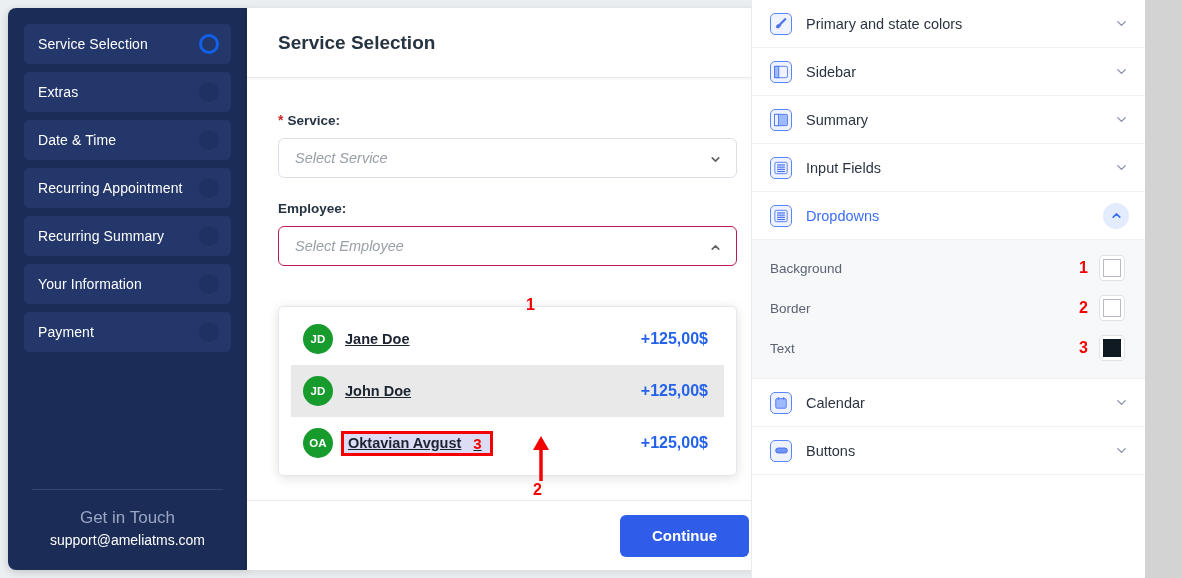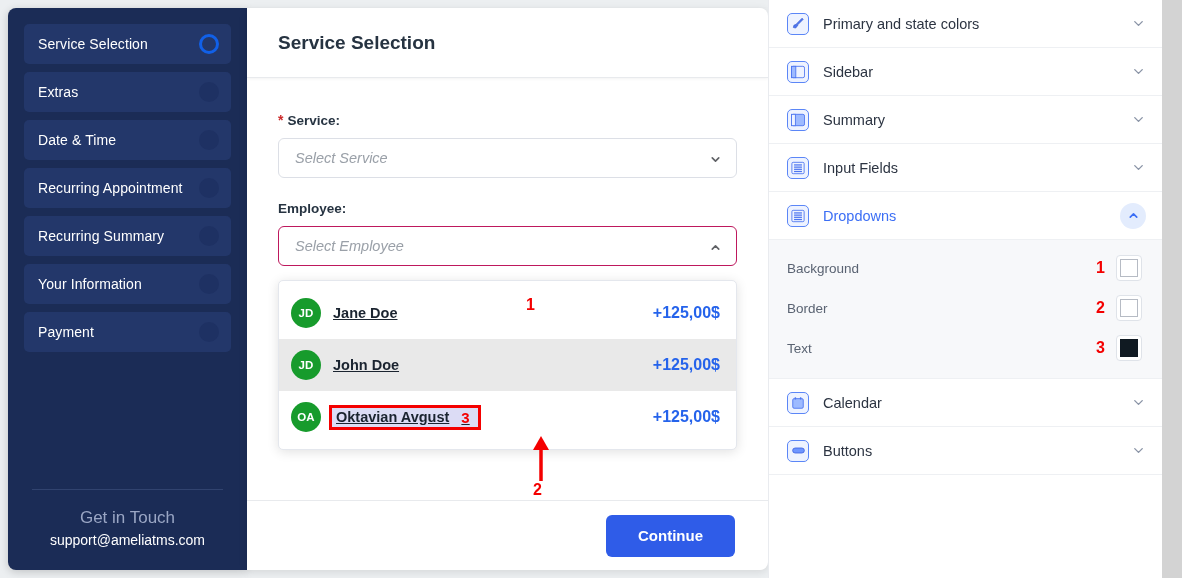--- a/index.html
+++ b/index.html
@@ -102,28 +102,28 @@
   }
   .select-box.focused { border: 1px solid #be185d; }
   .select-placeholder { color: #9aa0a8; font-size: 14.5px; }
   .chev { width: 13px; height: 13px; color: #606266; display:block; }
 
   .field-group { margin-bottom: 23px; }
 
   
   .dropdown-panel {
     position: absolute;
-    left: 31px; top: 202px;
+    left: 31px; top: 228px;
     width: 459px;
     background: #fff;
     border: 1px solid #e4e7ed;
     border-radius: 5px;
     box-shadow: 0 2px 12px rgba(0,0,0,.12);
     overflow: hidden;
-    padding: 6px 0;
+    padding: 6px 12px;
   }
   .dd-option {
     height: 52px;
     display: flex; align-items: center;
     padding: 0 16px 0 12px;
     cursor: pointer;
     background: #fff;
   }
   .dd-option.hovered { background: #e9e9e9; }
   .avatar {
@@ -146,21 +146,21 @@
     display: inline-flex; align-items: center; gap: 12px;
     line-height: 1;
   }
   .name-highlight .anno-inline { color: #f40000; font-size: 15px; font-weight: bold; }
 
   
   .content-footer {
     height: 70px;
     border-top: 1px solid #e8eaed;
     display: flex; align-items: center; justify-content: flex-end;
-    padding: 0 33px;
+    padding: 0 19px;
   }
   .continue-btn {
     background: #2f5ce8;
     color: #fff;
     font-size: 15px; font-weight: bold;
     border: none; border-radius: 6px;
     height: 42px; padding: 0 32px;
     cursor: pointer;
     font-family: "Liberation Sans", sans-serif;
   }
@@ -171,21 +171,21 @@
     color: #f40000;
     font-size: 16px;
     font-weight: bold;
     z-index: 40;
   }
   .anno-arrow { position: absolute; z-index: 40; }
 
   
   .panel {
     position: absolute;
-    left: 768px; top: 0;
+    left: 751px; top: 0;
     width: 394px; height: 578px;
     background: #ffffff;
     border-left: 1px solid #e9ebef;
     overflow: hidden;
   }
   .panel-row {
     height: 48px;
     display: flex; align-items: center;
     padding: 0 16px 0 18px;
     border-bottom: 1px solid #eef0f3;

